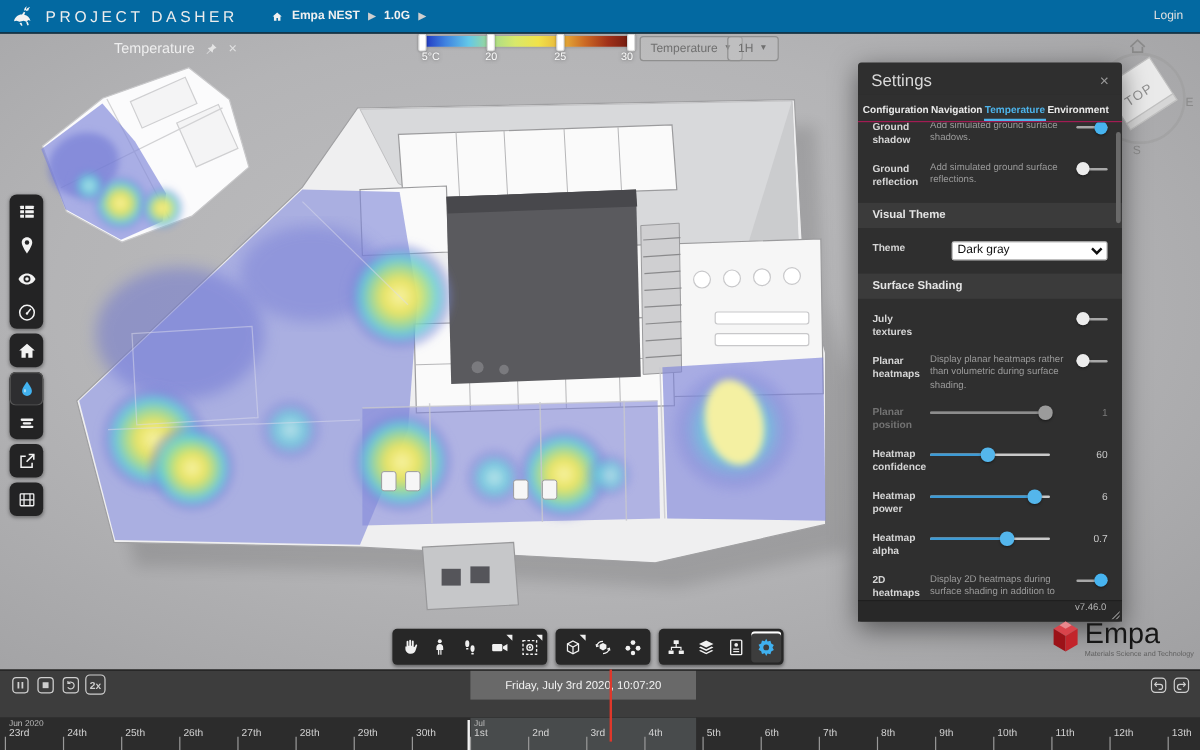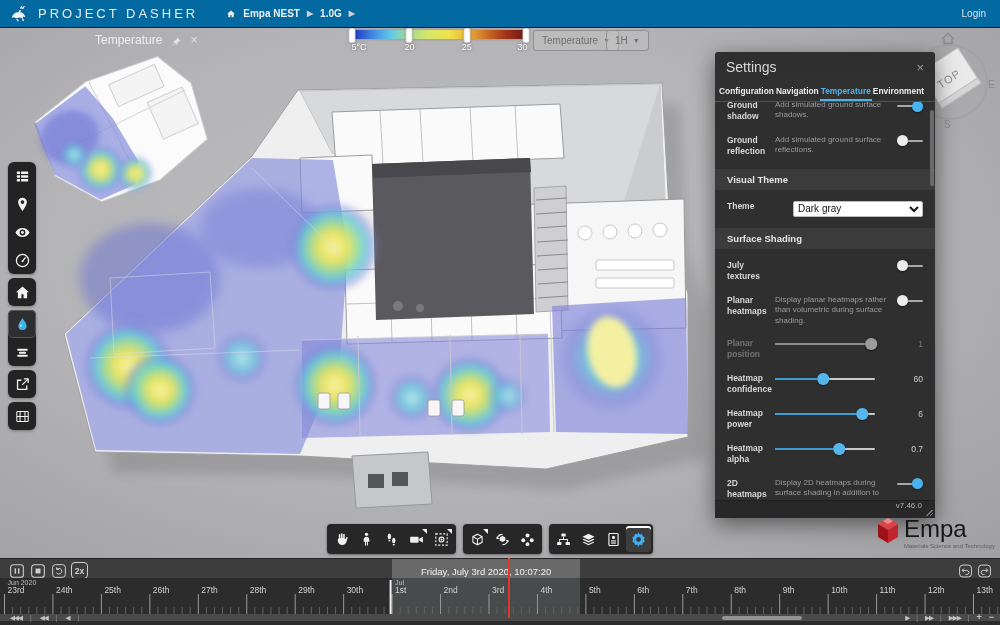--- a/index.html
+++ b/index.html
@@ -83,21 +83,21 @@
   .sfoot{height:17px;background:#282828;border-top:1px solid #1f1f1f;display:flex;
          justify-content:flex-end;padding-right:13px;font-size:8px;color:#b2b2b2;position:relative;}
   .sfoot .rz{position:absolute;right:2px;bottom:2px;width:7px;height:7px;
       background:linear-gradient(135deg,transparent 50%,#777 50%,#777 60%,transparent 60%,transparent 75%,#777 75%,#777 85%,transparent 85%);cursor:nwse-resize;}
   
   #empa{position:absolute;left:876px;top:489px;z-index:45;display:flex;align-items:flex-start;gap:4px;}
   #empa .nm{font-size:24px;color:#161616;line-height:1;}
   #empa .tg{font-size:6px;color:#5f5f5f;margin-top:2px;}
   
   #timeline{position:absolute;left:0;top:558px;width:1000px;height:67px;background:#2c2c2c;z-index:70;}
-  #tlHead{position:relative;height:20px;background:#3d3d3d;border-top:1px solid #222;box-sizing:border-box;padding-left:23px;}
+  #tlHead{position:relative;height:40px;background:#3d3d3d;border-top:1px solid #222;box-sizing:border-box;padding-left:23px;}
   #tlControls{position:absolute;left:8px;top:3px;display:flex;gap:4px;}
   .tbtn{width:17px;height:17px;color:#cfcfcf;display:flex;align-items:center;justify-content:center;cursor:pointer;}
   .tbtn svg{width:16px;height:16px;}
   .tbtn.speed{border:1.4px solid #cfcfcf;border-radius:4px;box-sizing:border-box;font-size:8.5px;font-weight:bold;}
   #tlCurrent{position:absolute;top:0;height:24px;background:rgba(255,255,255,.23);display:flex;align-items:center;justify-content:center;
              font-size:9.5px;color:#f2f2f2;}
   #tlHist{position:absolute;right:8px;top:4px;display:flex;gap:4px;color:#7f7f7f;}
   #tlHist .tbtn{width:15px;height:15px;}
   #tlTicks{position:relative;height:36px;background:#2c2c2c;}
   #tlFoot{position:relative;height:7px;background:#4a4a4a;font-size:6.5px;color:#c3c3c3;}

